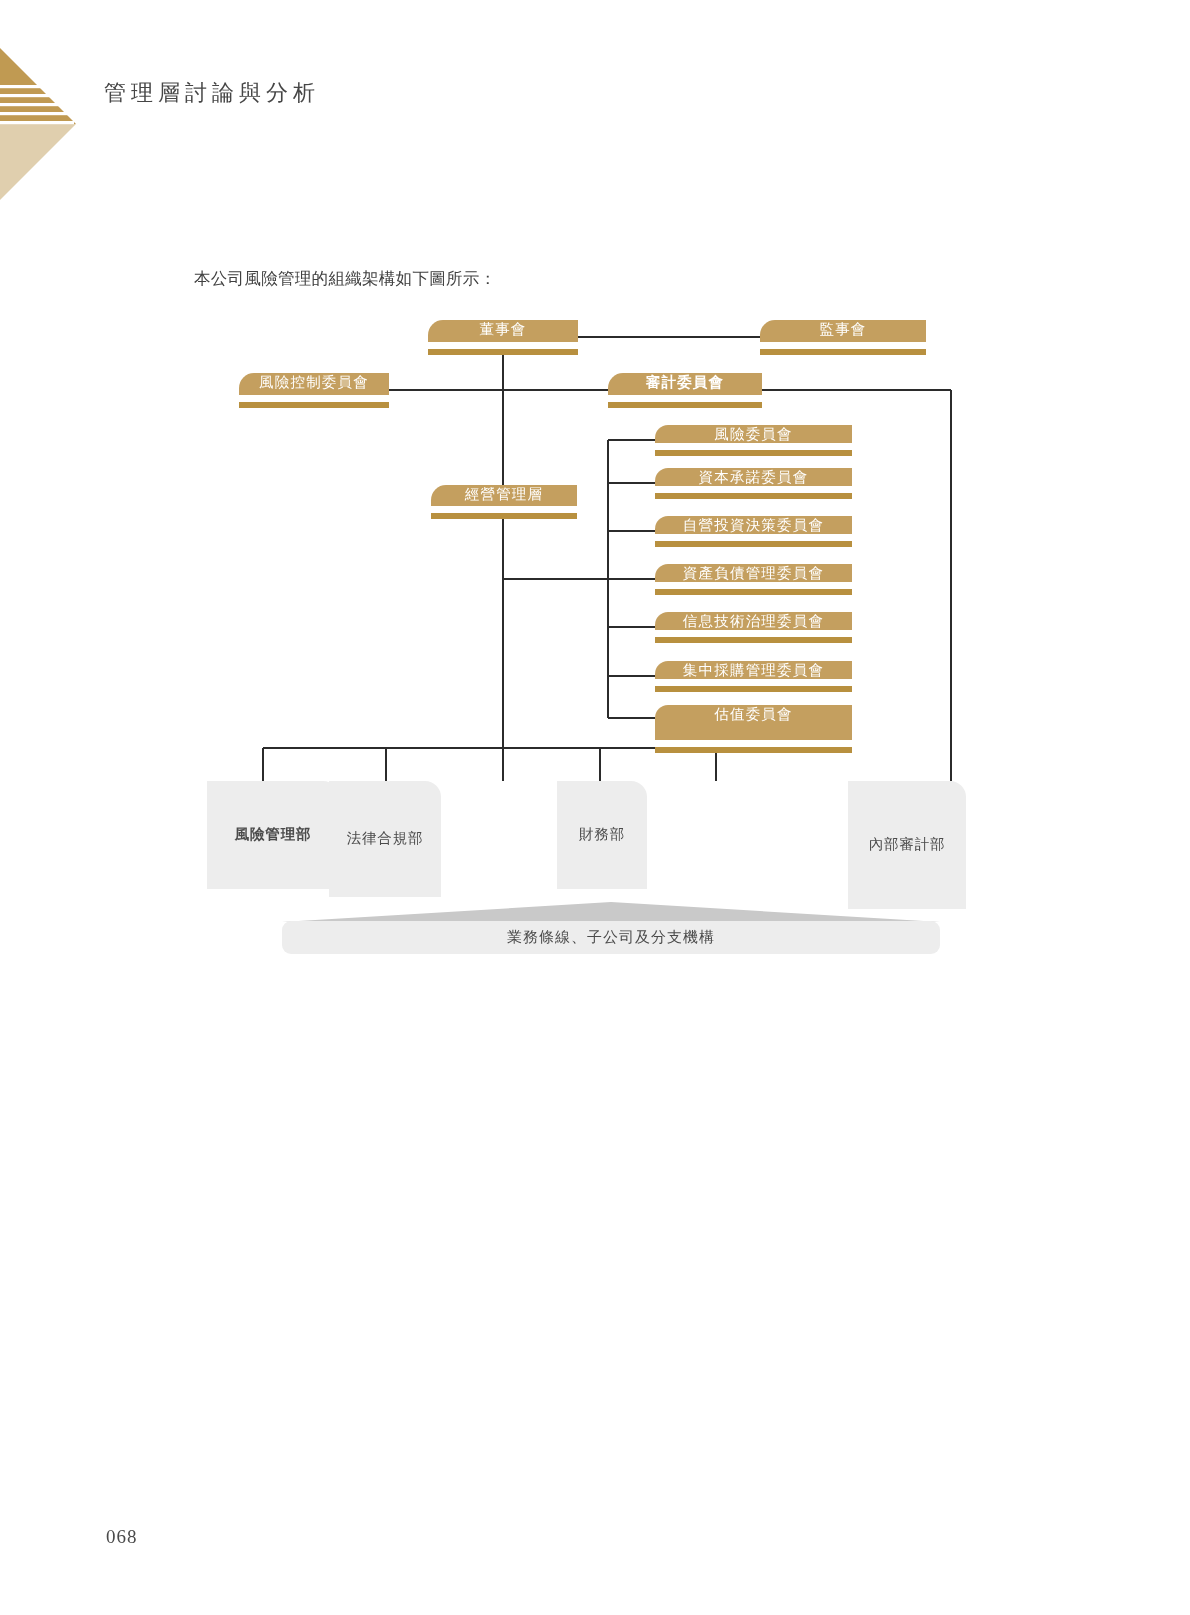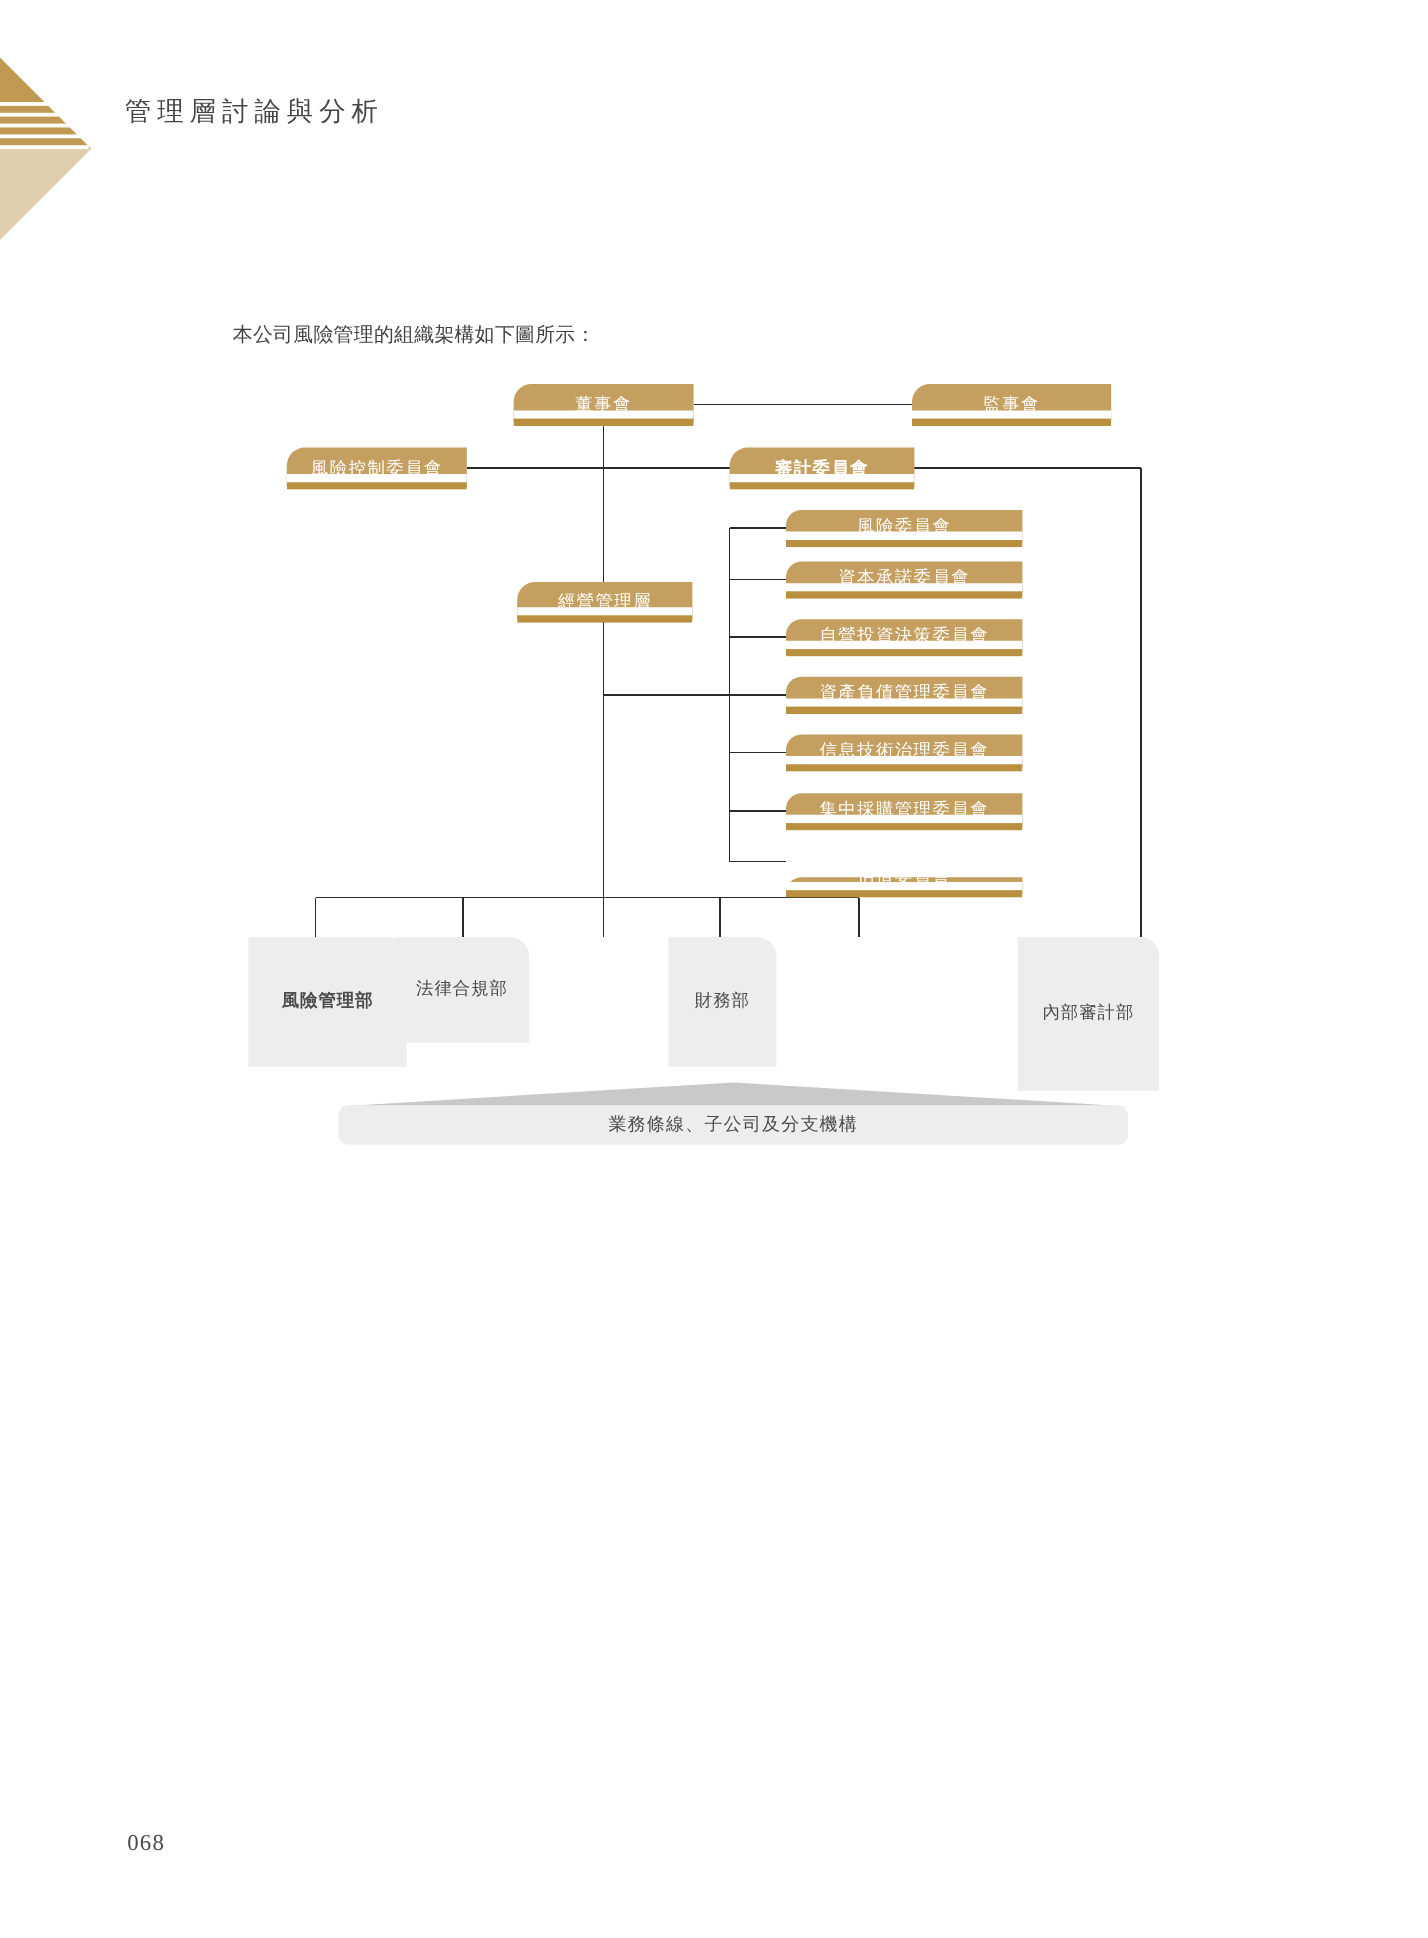--- a/index.html
+++ b/index.html
@@ -70,21 +70,21 @@
   
   .gbox {
     position: absolute;
     box-sizing: border-box;
     background: #c49f5f;
     border-top-left-radius: 13px;
     color: #ffffff;
     font-size: 14.5px;
     letter-spacing: 1.2px;
     display: flex;
-    align-items: flex-end;
+    align-items: flex-start;
     justify-content: center;
     text-align: center;
     border-bottom: 6px solid #b8903f;
     box-shadow: inset 0 -7px 0 0 #ffffff;
     padding-bottom: 2px;
   }
   .gbox.r-tl-lg { border-top-left-radius: 15px; }
 
   
   .dbox {
@@ -221,28 +221,28 @@
     </div>
     <div class="gbox" style="left:655px; top:564px; width:197px; height:31px;">
       <span>資產負債管理委員會</span>
     </div>
     <div class="gbox" style="left:655px; top:612px; width:197px; height:31px;">
       <span>信息技術治理委員會</span>
     </div>
     <div class="gbox" style="left:655px; top:661px; width:197px; height:31px;">
       <span>集中採購管理委員會</span>
     </div>
-    <div class="gbox" style="left:655px; top:731px; width:197px; height:17px;">
+    <div class="gbox" style="left:655px; top:705px; width:197px; height:48px;">
       <span>估值委員會</span>
     </div>
 
     <div class="dbox" style="left:207px; top:781px; width:132px; height:108px;font-weight:bold;">
       <span>風險管理部</span>
     </div>
-    <div class="dbox" style="left:329px; top:781px; width:112px; height:88px;">
+    <div class="dbox" style="left:329px; top:781px; width:112px; height:116px;">
       <span>法律合規部</span>
     </div>
     <div class="dbox" style="left:557px; top:781px; width:90px; height:108px;">
       <span>財務部</span>
     </div>
     <div class="dbox" style="left:848px; top:781px; width:118px; height:128px;">
       <span>內部審計部</span>
     </div>
 
     <div class="banner-shadow">

